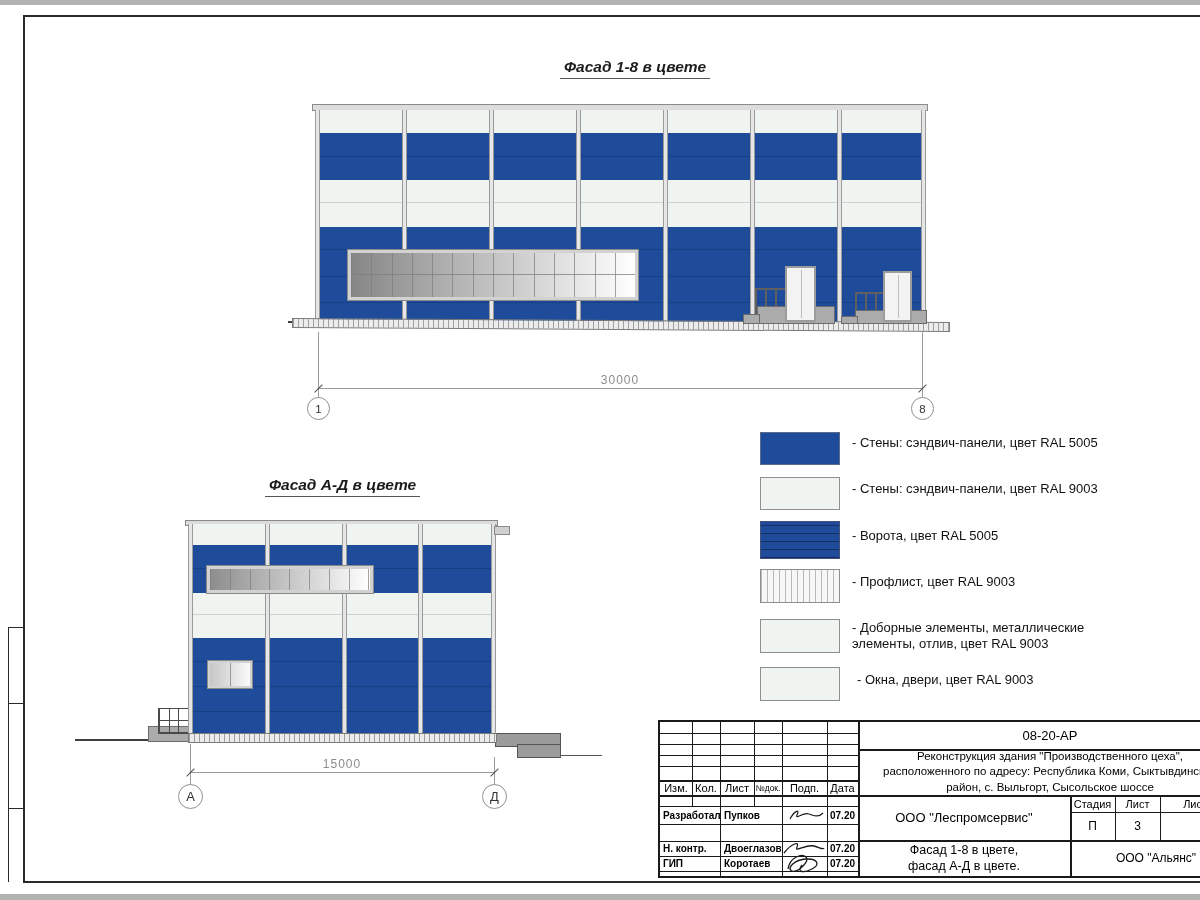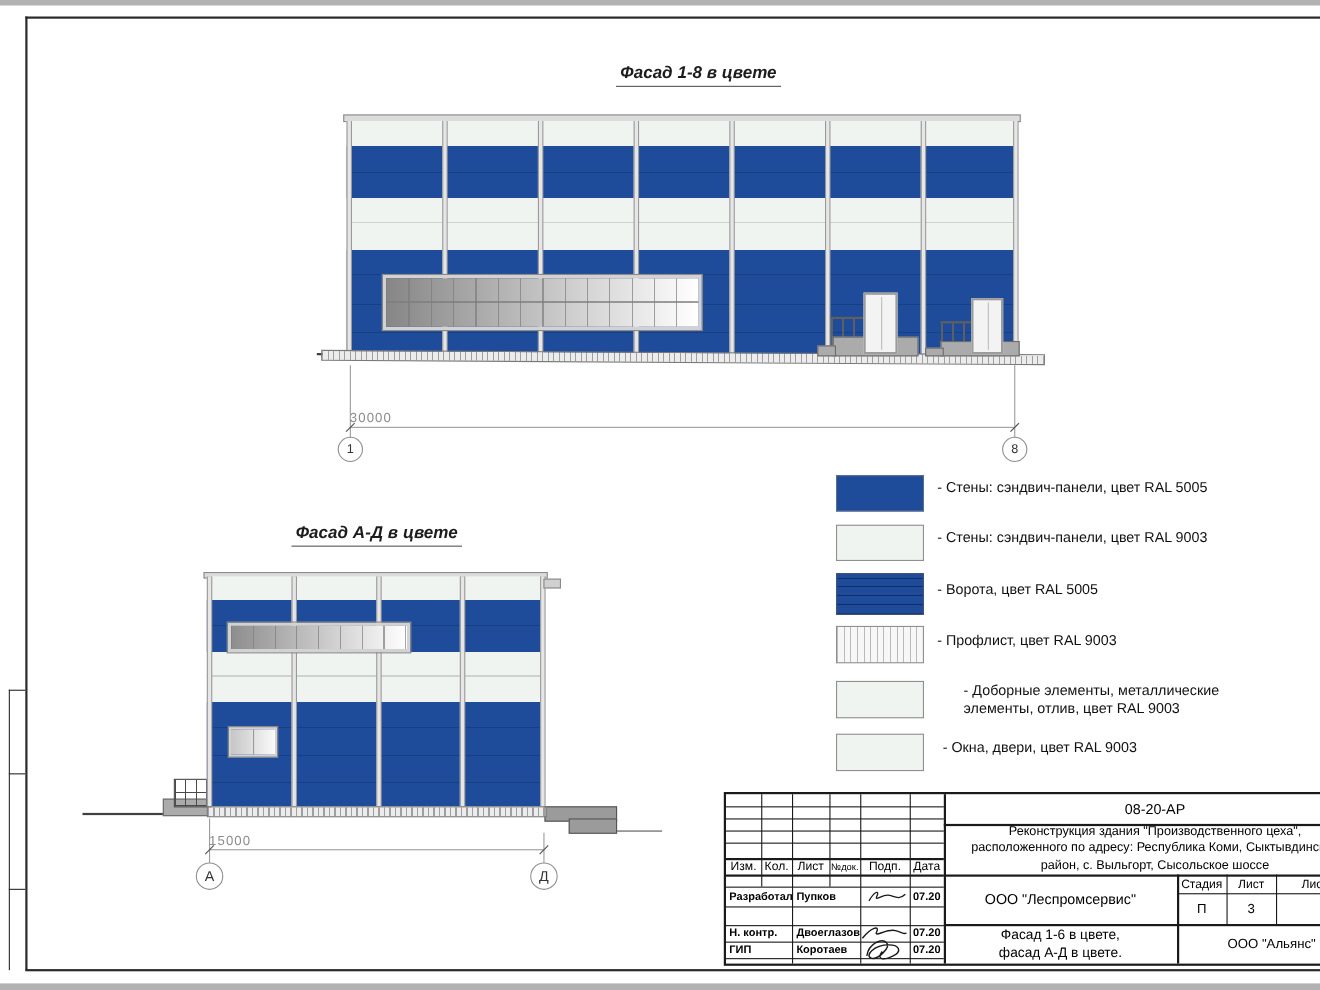--- a/index.html
+++ b/index.html
@@ -53,21 +53,21 @@
   .porch{position:absolute;background:#ababab;border:1px solid #6b6b6b;}
   .proflist{position:absolute;background:repeating-linear-gradient(90deg,#9f9f9f 0 1px,#ececec 1px 5px);border:1px solid #7a7a7a;}
   .gridrail{position:absolute;border:1px solid #4a4a4a;
     background:repeating-linear-gradient(90deg,#4a4a4a 0 1px,transparent 1px 9.5px),
                repeating-linear-gradient(0deg,#4a4a4a 0 1px,transparent 1px 12px);}
   .stepblock{position:absolute;background:#9b9b9b;border:1px solid #555;}
   
   .extline{position:absolute;width:1px;background:#9c9c9c;}
   .dimline{position:absolute;height:1px;background:#9c9c9c;}
   .tick{position:absolute;width:11px;border-top:1.4px solid #4f4f4f;transform:rotate(-45deg);}
-  .dimtext{position:absolute;font-size:12px;color:#8c8c8c;letter-spacing:1px;text-align:left;}
+  .dimtext{position:absolute;font-size:12px;color:#8c8c8c;letter-spacing:1px;text-align:center;}
   .gcirc{position:absolute;border:1px solid #8f8f8f;border-radius:50%;background:#fff;
     display:flex;align-items:center;justify-content:center;font-size:11.5px;color:#333;}
   
   .sw{position:absolute;left:760px;width:78px;border:1px solid #8f8f8f;}
   .sw-blue{background:#1e4c9a;border-color:#5b6b8c;}
   .sw-white{background:#f0f4f1;}
   .sw-gate{background:repeating-linear-gradient(0deg,rgba(8,22,56,.55) 0 1px,transparent 1px 8px),#1e4c9a;border-color:#44517a;}
   .sw-hatch{background:repeating-linear-gradient(90deg,#b9b9b9 0 1px,transparent 1px 6px),#f7f7f7;}
   .leg-label{position:absolute;left:852px;width:345px;font-size:13px;line-height:16px;color:#111;}
   .leg-narrow{width:252px;}
@@ -190,21 +190,21 @@
 
   <div class="sw sw-blue" style="top:432px;height:31px;"></div>
   <div class="leg-label" style="top:435px;">- Стены: сэндвич-панели, цвет RAL 5005</div>
   <div class="sw sw-white" style="top:477px;height:31px;"></div>
   <div class="leg-label" style="top:481px;">- Стены: сэндвич-панели, цвет RAL 9003</div>
   <div class="sw sw-gate" style="top:521px;height:36px;"></div>
   <div class="leg-label" style="top:528px;">- Ворота, цвет RAL 5005</div>
   <div class="sw sw-hatch" style="top:569px;height:32px;"></div>
   <div class="leg-label" style="top:574px;">- Профлист, цвет RAL 9003</div>
   <div class="sw sw-white" style="top:619px;height:32px;"></div>
-  <div class="leg-label leg-narrow" style="top:620px;margin-left:24px;">- Доборные элементы, металлические элементы, отлив, цвет RAL 9003</div>
+  <div class="leg-label leg-narrow" style="top:620px;">- Доборные элементы, металлические элементы, отлив, цвет RAL 9003</div>
   <div class="sw sw-white" style="top:667px;height:32px;"></div>
   <div class="leg-label" style="top:672px;left:857px;">- Окна, двери, цвет RAL 9003</div>
 
   <div class="tb">
 
     <div class="vl2" style="left:198px;top:0;height:154px;"></div>
     <div class="vl" style="left:32px;top:0;height:84px;"></div>
     <div class="vl" style="left:60px;top:0;height:154px;"></div>
     <div class="vl" style="left:94px;top:0;height:84px;"></div>
     <div class="vl" style="left:122px;top:0;height:154px;"></div>
@@ -261,19 +261,19 @@
       <div class="projtext">расположенного по адресу: Республика Коми, Сыктывдинский</div>
       <div class="projtext">район, с. Выльгорт, Сысольское шоссе</div>
     </div>
     <div class="cell f13" style="left:198px;top:73px;width:212px;height:45px;">ООО "Леспромсервис"</div>
     <div class="cell f11" style="left:410px;top:73px;width:45px;height:17px;">Стадия</div>
     <div class="cell f11" style="left:455px;top:73px;width:45px;height:17px;">Лист</div>
     <div class="cell f11" style="left:500px;top:73px;width:82px;height:17px;">Листов</div>
     <div class="cell f12" style="left:410px;top:90px;width:45px;height:28px;">П</div>
     <div class="cell f12" style="left:455px;top:90px;width:45px;height:28px;">3</div>
     <div class="cell" style="left:198px;top:118px;width:212px;height:36px;flex-direction:column;font-size:12.5px;line-height:16px;">
-      <div>Фасад 1-6 в цвете,</div>
+      <div>Фасад 1-8 в цвете,</div>
       <div>фасад А-Д в цвете.</div>
     </div>
     <div class="cell f12" style="left:410px;top:118px;width:172px;height:36px;">ООО "Альянс"</div>
   </div>
 
 </div>
 
 </body></html>

